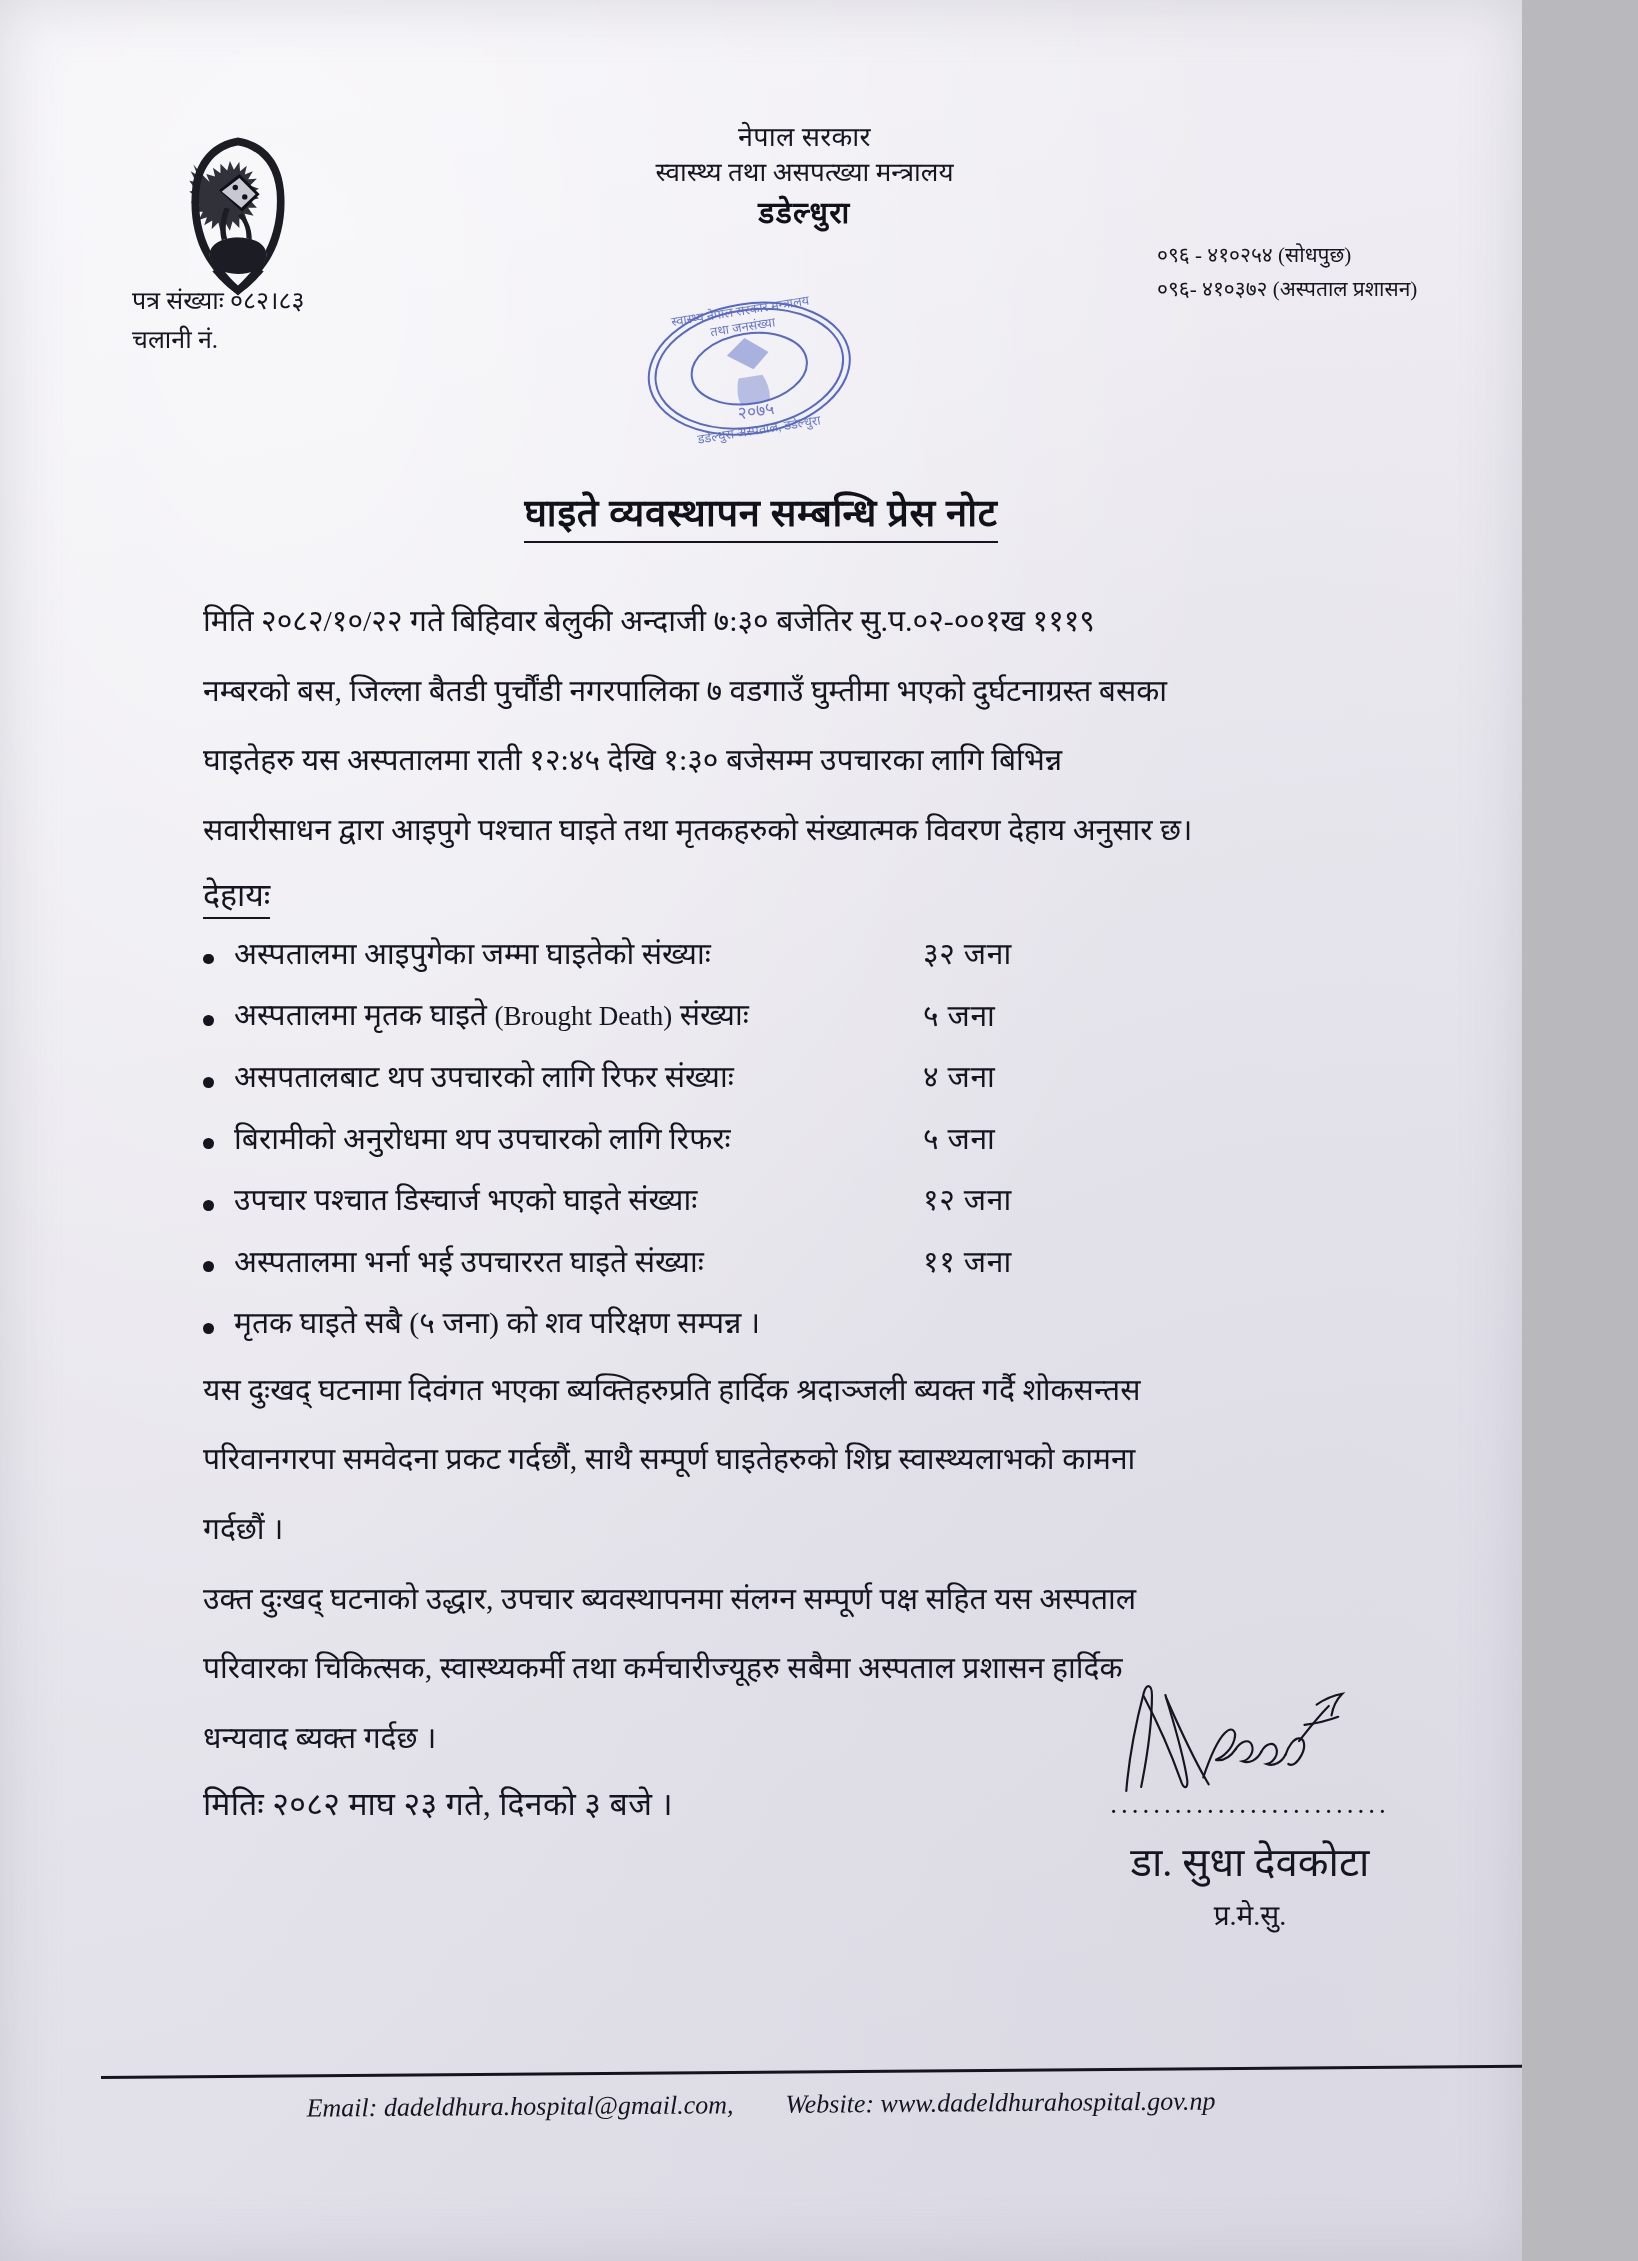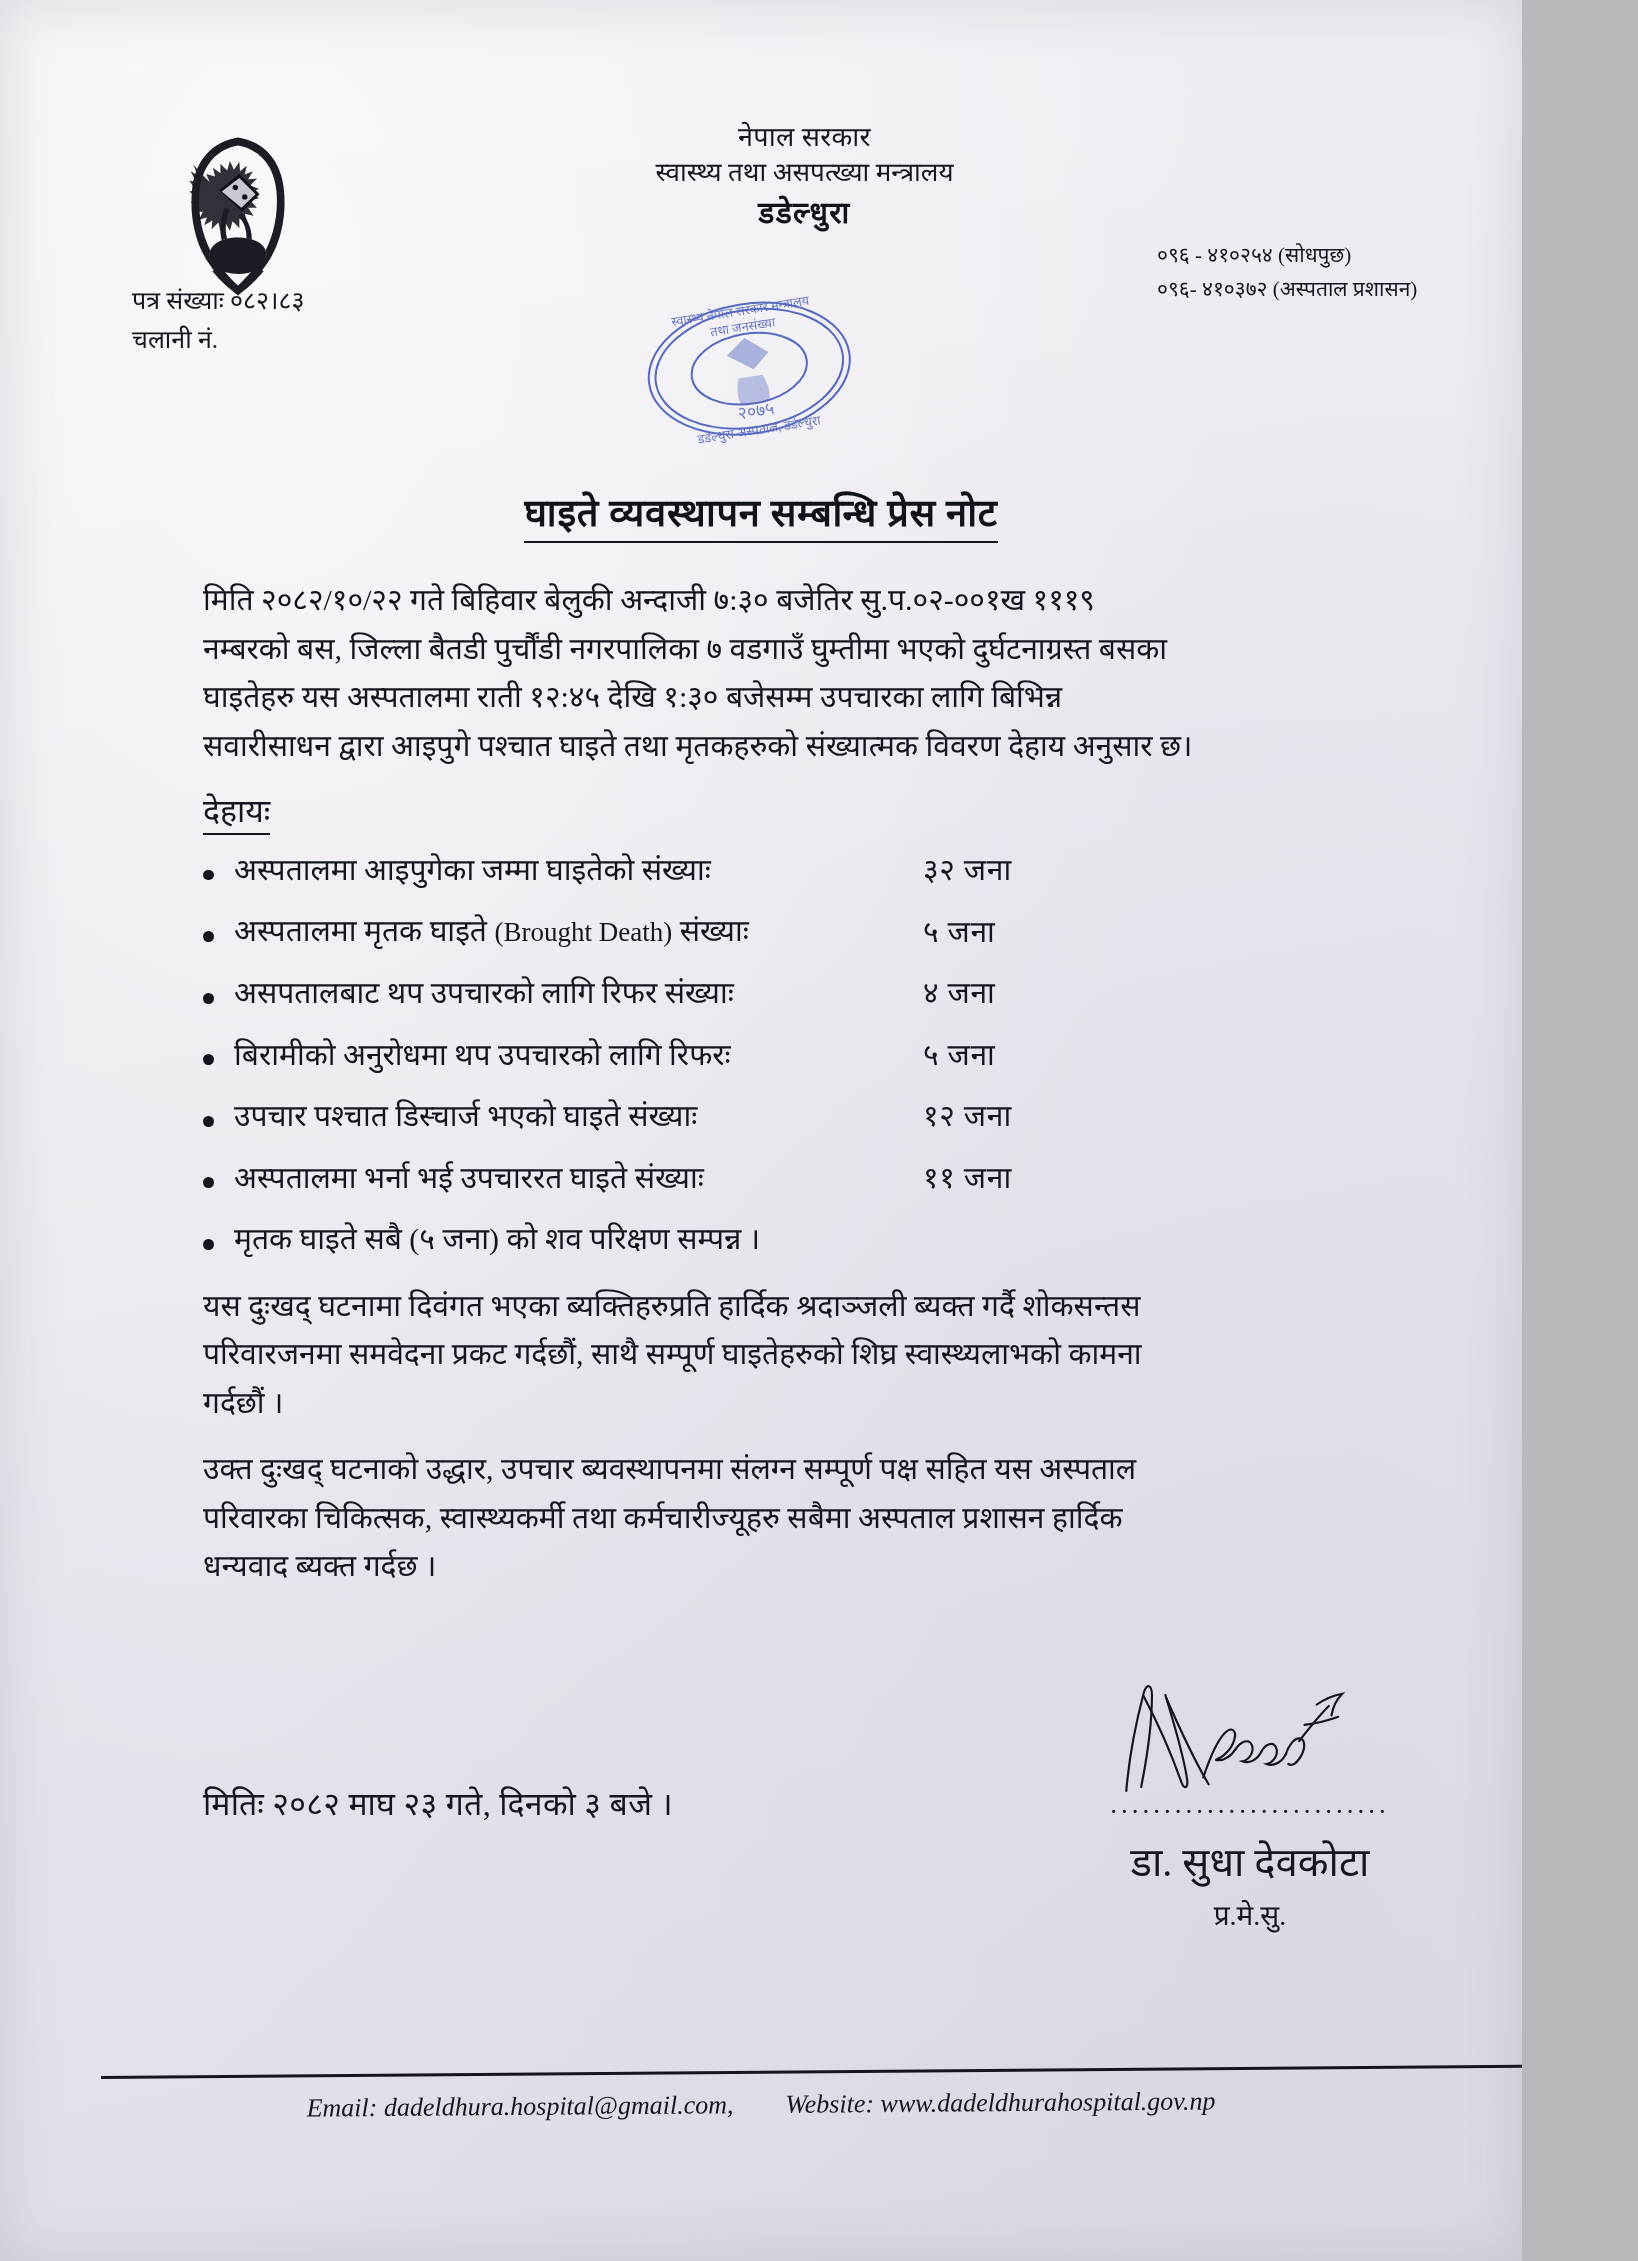--- a/index.html
+++ b/index.html
@@ -129,21 +129,21 @@
     top: 576px;
     width: 1257px;
   }
   .para {
     font-size: 30px;
     line-height: 1.62;
     text-align: justify;
     color: #14151e;
     margin: 0 0 4px 0;
   }
-  .para-line { display: block; }
+  .para-line { display: block; margin-top: 21px; }
   .sub-head {
     font-size: 32px;
     font-weight: normal;
     margin: 17.6px 0 6.8px 0;
     color: #14151e;
   }
   .sub-head span {
     border-bottom: 2px solid #14151e;
     padding-bottom: 4px;
   }
@@ -377,21 +377,21 @@
       </li>
       <li class="bullet-row">
         <span class="bullet-dot"></span>
         <span class="bullet-full">मृतक घाइते सबै (५ जना) को शव परिक्षण सम्पन्न ।</span>
       </li>
     </ul>
 
     <div class="closing">
       <p class="para">
         <span class="para-line">यस दुःखद् घटनामा दिवंगत भएका ब्यक्तिहरुप्रति हार्दिक श्रदाञ्जली ब्यक्त गर्दै शोकसन्तस</span>
-        <span class="para-line">परिवारजनमा समवेदना प्रकट गर्दछौं, साथै सम्पूर्ण घाइतेहरुको शिघ्र स्वास्थ्यलाभको कामना</span>
+        <span class="para-line">परिवानगरपा समवेदना प्रकट गर्दछौं, साथै सम्पूर्ण घाइतेहरुको शिघ्र स्वास्थ्यलाभको कामना</span>
         <span class="para-line">गर्दछौं ।</span>
       </p>
       <p class="para">
         <span class="para-line">उक्त दुःखद् घटनाको उद्धार, उपचार ब्यवस्थापनमा संलग्न सम्पूर्ण पक्ष सहित यस अस्पताल</span>
         <span class="para-line">परिवारका चिकित्सक, स्वास्थ्यकर्मी तथा कर्मचारीज्यूहरु सबैमा अस्पताल प्रशासन हार्दिक</span>
         <span class="para-line">धन्यवाद ब्यक्त गर्दछ ।</span>
       </p>
     </div>
   </div>
 

